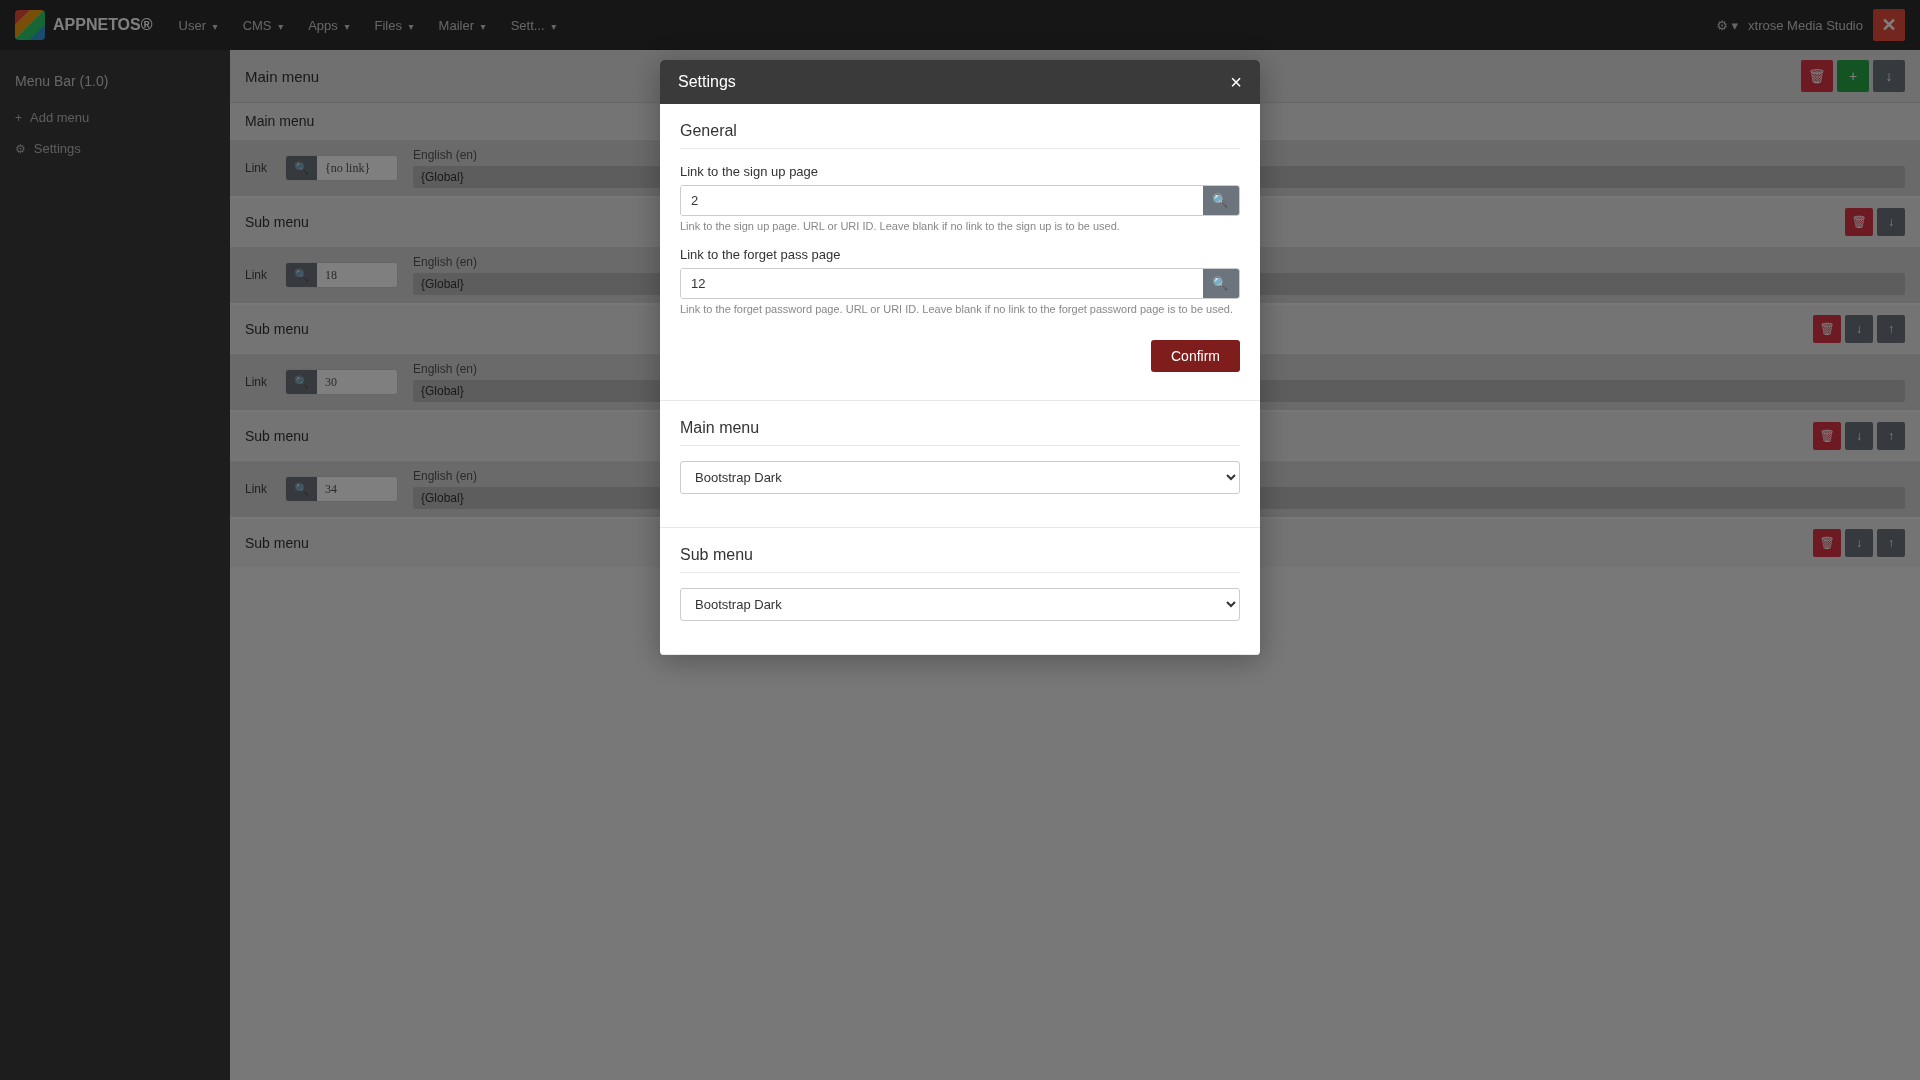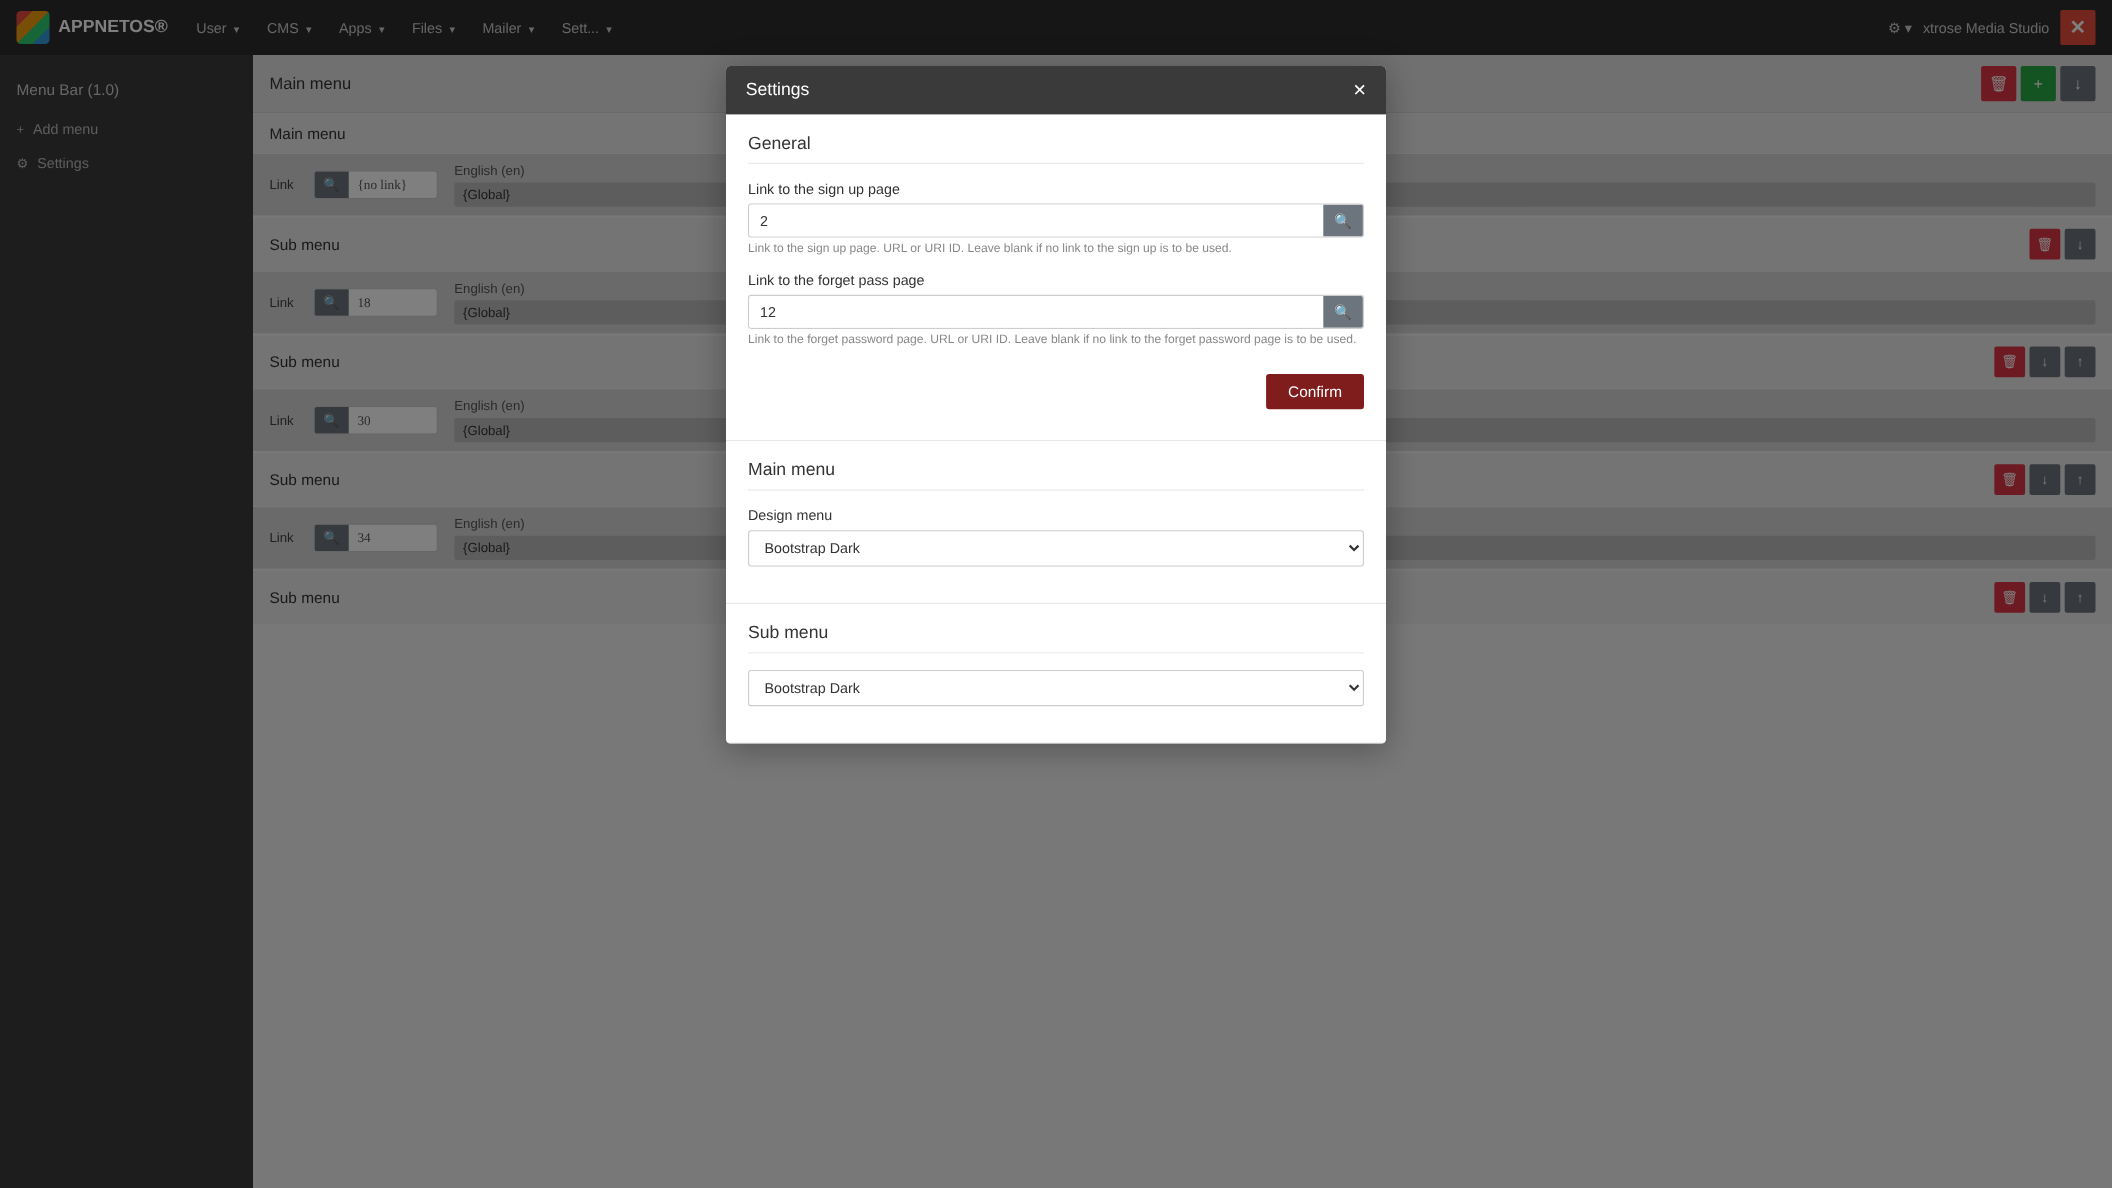--- a/index.html
+++ b/index.html
@@ -557,21 +557,20 @@
 
         <div class="confirm-row">
           <button class="btn-confirm">Confirm</button>
         </div>
       </div>
 
       <div class="modal-section">
         <div class="modal-section-title">Main menu</div>
 
         <div class="form-group">
-          <div class="form-label">Design menu</div>
           <select class="form-select">
             <option>Bootstrap Dark</option>
             <option>Bootstrap Light</option>
             <option>Bootstrap Default</option>
           </select>
         </div>
 
       </div>
 
       <div class="modal-section">

